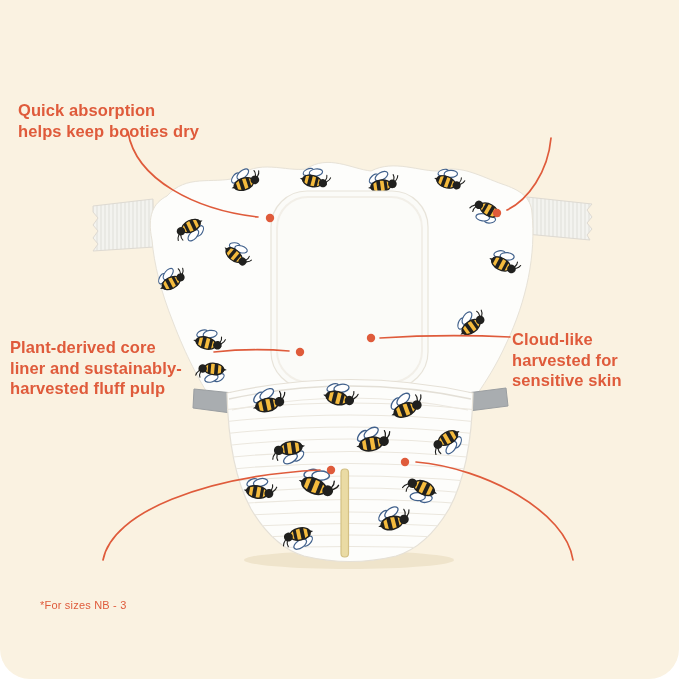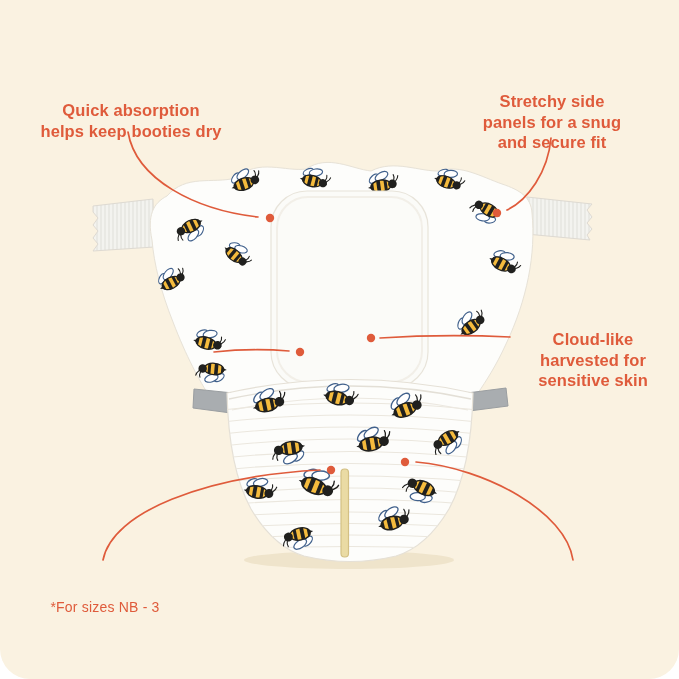--- a/index.html
+++ b/index.html
@@ -5,26 +5,26 @@
   :root { --bg:#FAF2E1; --accent:#DF5B3B; }
   * { box-sizing:border-box; }
   body { margin:0; background:#ffffff; font-family:"Liberation Sans", sans-serif; }
   .canvas {
     position:relative; width:679px; height:679px;
     background:var(--bg); overflow:hidden;
     border-radius:0 0 30px 30px;
   }
   .art { position:absolute; inset:0; width:679px; height:679px; }
   .callout {
-    position:absolute; text-align:center; color:var(--accent);
+    position:absolute; color:var(--accent);
     font-weight:bold; font-size:16.5px; line-height:1.24;
     white-space:pre-line; letter-spacing:0.1px;
   }
   .footnote {
-    font-size:14px; font-weight:normal; margin-top:14px;
+    font-size:11px; font-weight:normal; margin-top:14px;
     letter-spacing:0.2px; white-space:nowrap;
   }
   .connector { fill:none; stroke:var(--accent); stroke-width:1.7; stroke-linecap:round; }
   .cdot { fill:var(--accent); stroke:none; }
 </style>
 </head>
 <body>
 
 <div class="canvas">
 
@@ -134,26 +134,26 @@
       <path class="connector" d="M573,560 C566,512 486,468 416,462"></path>
       <circle class="cdot" cx="405" cy="462" r="4.2"></circle>
     </g>
   </svg>
 
   <div class="callout" style="left:18px;top:80px;width:226px">
     <div class="ctext">Quick absorption
 helps keep booties dry</div>
   </div>
 
-  <div class="callout" style="left:444px;top:71px;width:216px">
-    <div class="ctext">Stretchy side
-panels for a snug
-and secure fit</div>
+
+  <div class="callout" style="left:10px;top:317px;width:224px">
+    <div class="ctext">Plant-derived core
+liner and sustainably-
+harvested fluff pulp</div>
   </div>
-
 
   <div class="callout" style="left:512px;top:309px;width:162px">
     <div class="ctext">Cloud-like
 harvested for
 sensitive skin</div>
   </div>
 
   <div class="callout" style="left:40px;top:565px;width:130px">
     <div class="footnote">*For sizes NB - 3</div>
   </div>

